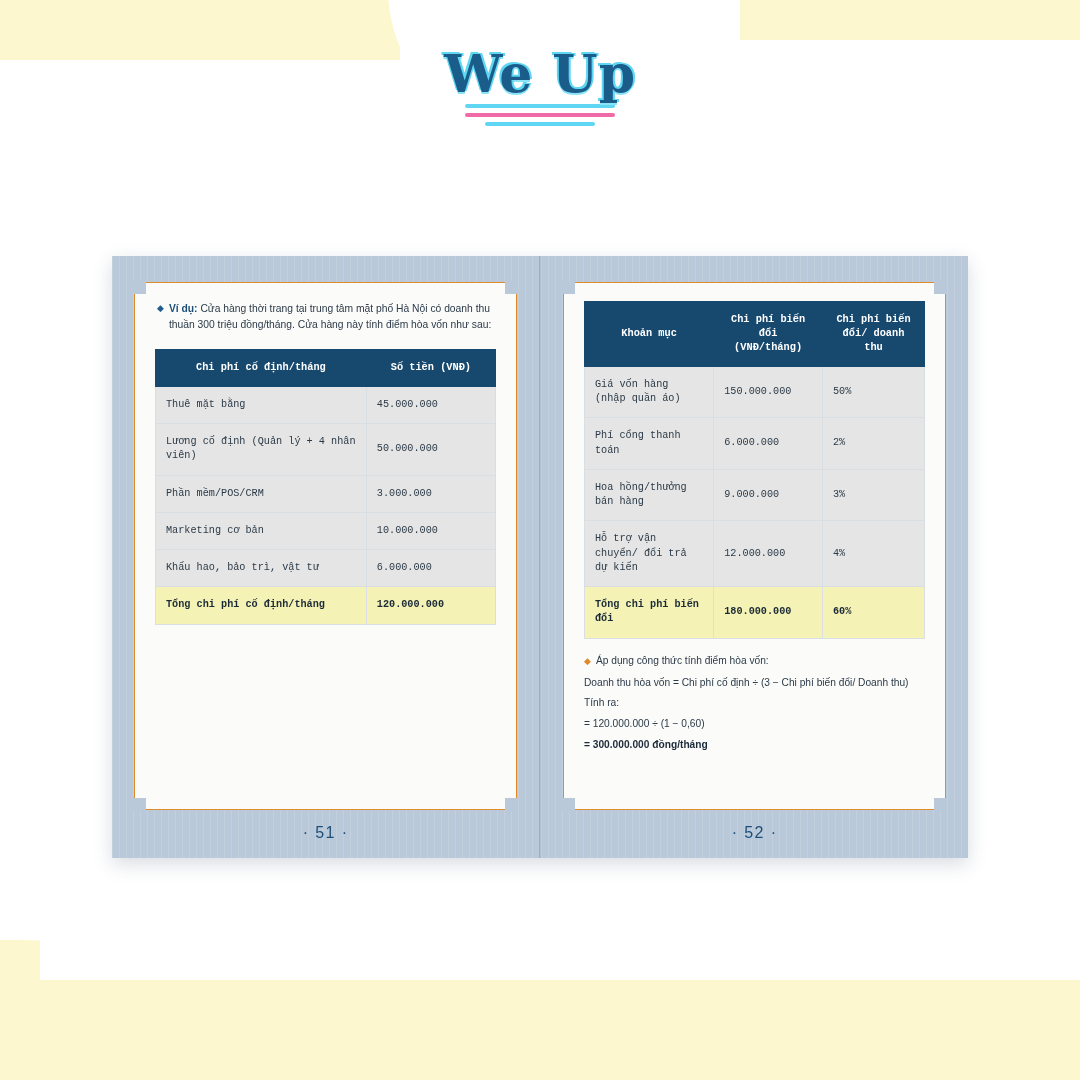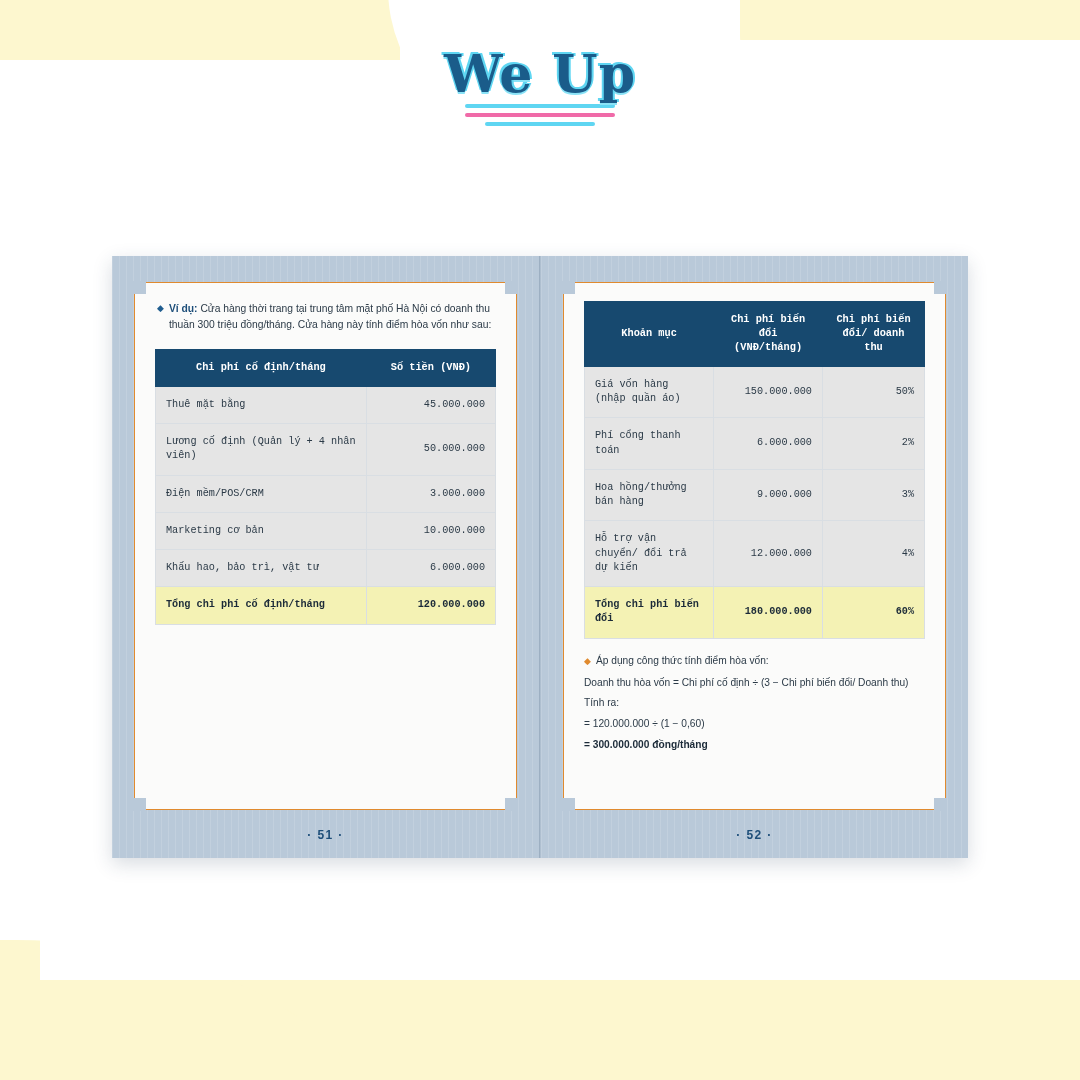--- a/index.html
+++ b/index.html
@@ -122,22 +122,22 @@
     position: absolute; width: 13px; height: 13px; background: #b9c9d9;
   }
   .c-tl { left: -2px; top: -2px; }
   .c-tr { right: -2px; top: -2px; }
   .c-bl { left: -2px; bottom: -2px; }
   .c-br { right: -2px; bottom: -2px; }
 
   .page-num {
     position: absolute; bottom: 16px; left: 0; width: 100%;
     text-align: center;
-    font-size: 12px; letter-spacing: 1.4px;
-    color: #1d4e79; font-weight: bold;
+    font-size: 16px; letter-spacing: 1.4px;
+    color: #1d4e79; font-weight: normal;
   }
 
   
   .intro {
     font-size: 10.3px; line-height: 1.55; color: #2b3a47;
     margin: 0 0 16px 2px;
     display: flex; gap: 5px;
   }
   .intro-dot { color: #1f5d8f; font-size: 9px; line-height: 1.7; }
   .intro b { color: #1d4e79; }
@@ -155,21 +155,21 @@
     padding: 11px 8px; line-height: 1.35;
     border: 1px solid #17496f;
     text-align: center;
   }
   tbody td {
     border: 1px solid #d9dee3;
     padding: 11px 10px;
     line-height: 1.4;
     vertical-align: middle;
   }
-  tbody td.num { text-align: right; }
+  tbody td.num { text-align: left; }
   tr.total td {
     background: #f4f2b4; font-weight: bold; color: #1b2a38;
   }
   .tbl-left tbody td:first-child { width: 62%; }
   .tbl-right tbody td:first-child { width: 38%; }
   .tbl-right thead th:nth-child(1) { width: 38%; }
   .tbl-right thead th:nth-child(2) { width: 32%; }
 
   
   .formula { margin-top: 14px; font-size: 10.2px; color: #2b3a47; line-height: 1.65; }
@@ -228,21 +228,21 @@
         <tbody>
           <tr>
             <td>Thuê mặt bằng</td>
             <td class="num">45.000.000</td>
           </tr>
           <tr>
             <td>Lương cố định (Quản lý + 4 nhân viên)</td>
             <td class="num">50.000.000</td>
           </tr>
           <tr>
-            <td>Điện mềm/POS/CRM</td>
+            <td>Phần mềm/POS/CRM</td>
             <td class="num">3.000.000</td>
           </tr>
           <tr>
             <td>Marketing cơ bản</td>
             <td class="num">10.000.000</td>
           </tr>
           <tr>
             <td>Khấu hao, bảo trì, vật tư</td>
             <td class="num">6.000.000</td>
           </tr>

